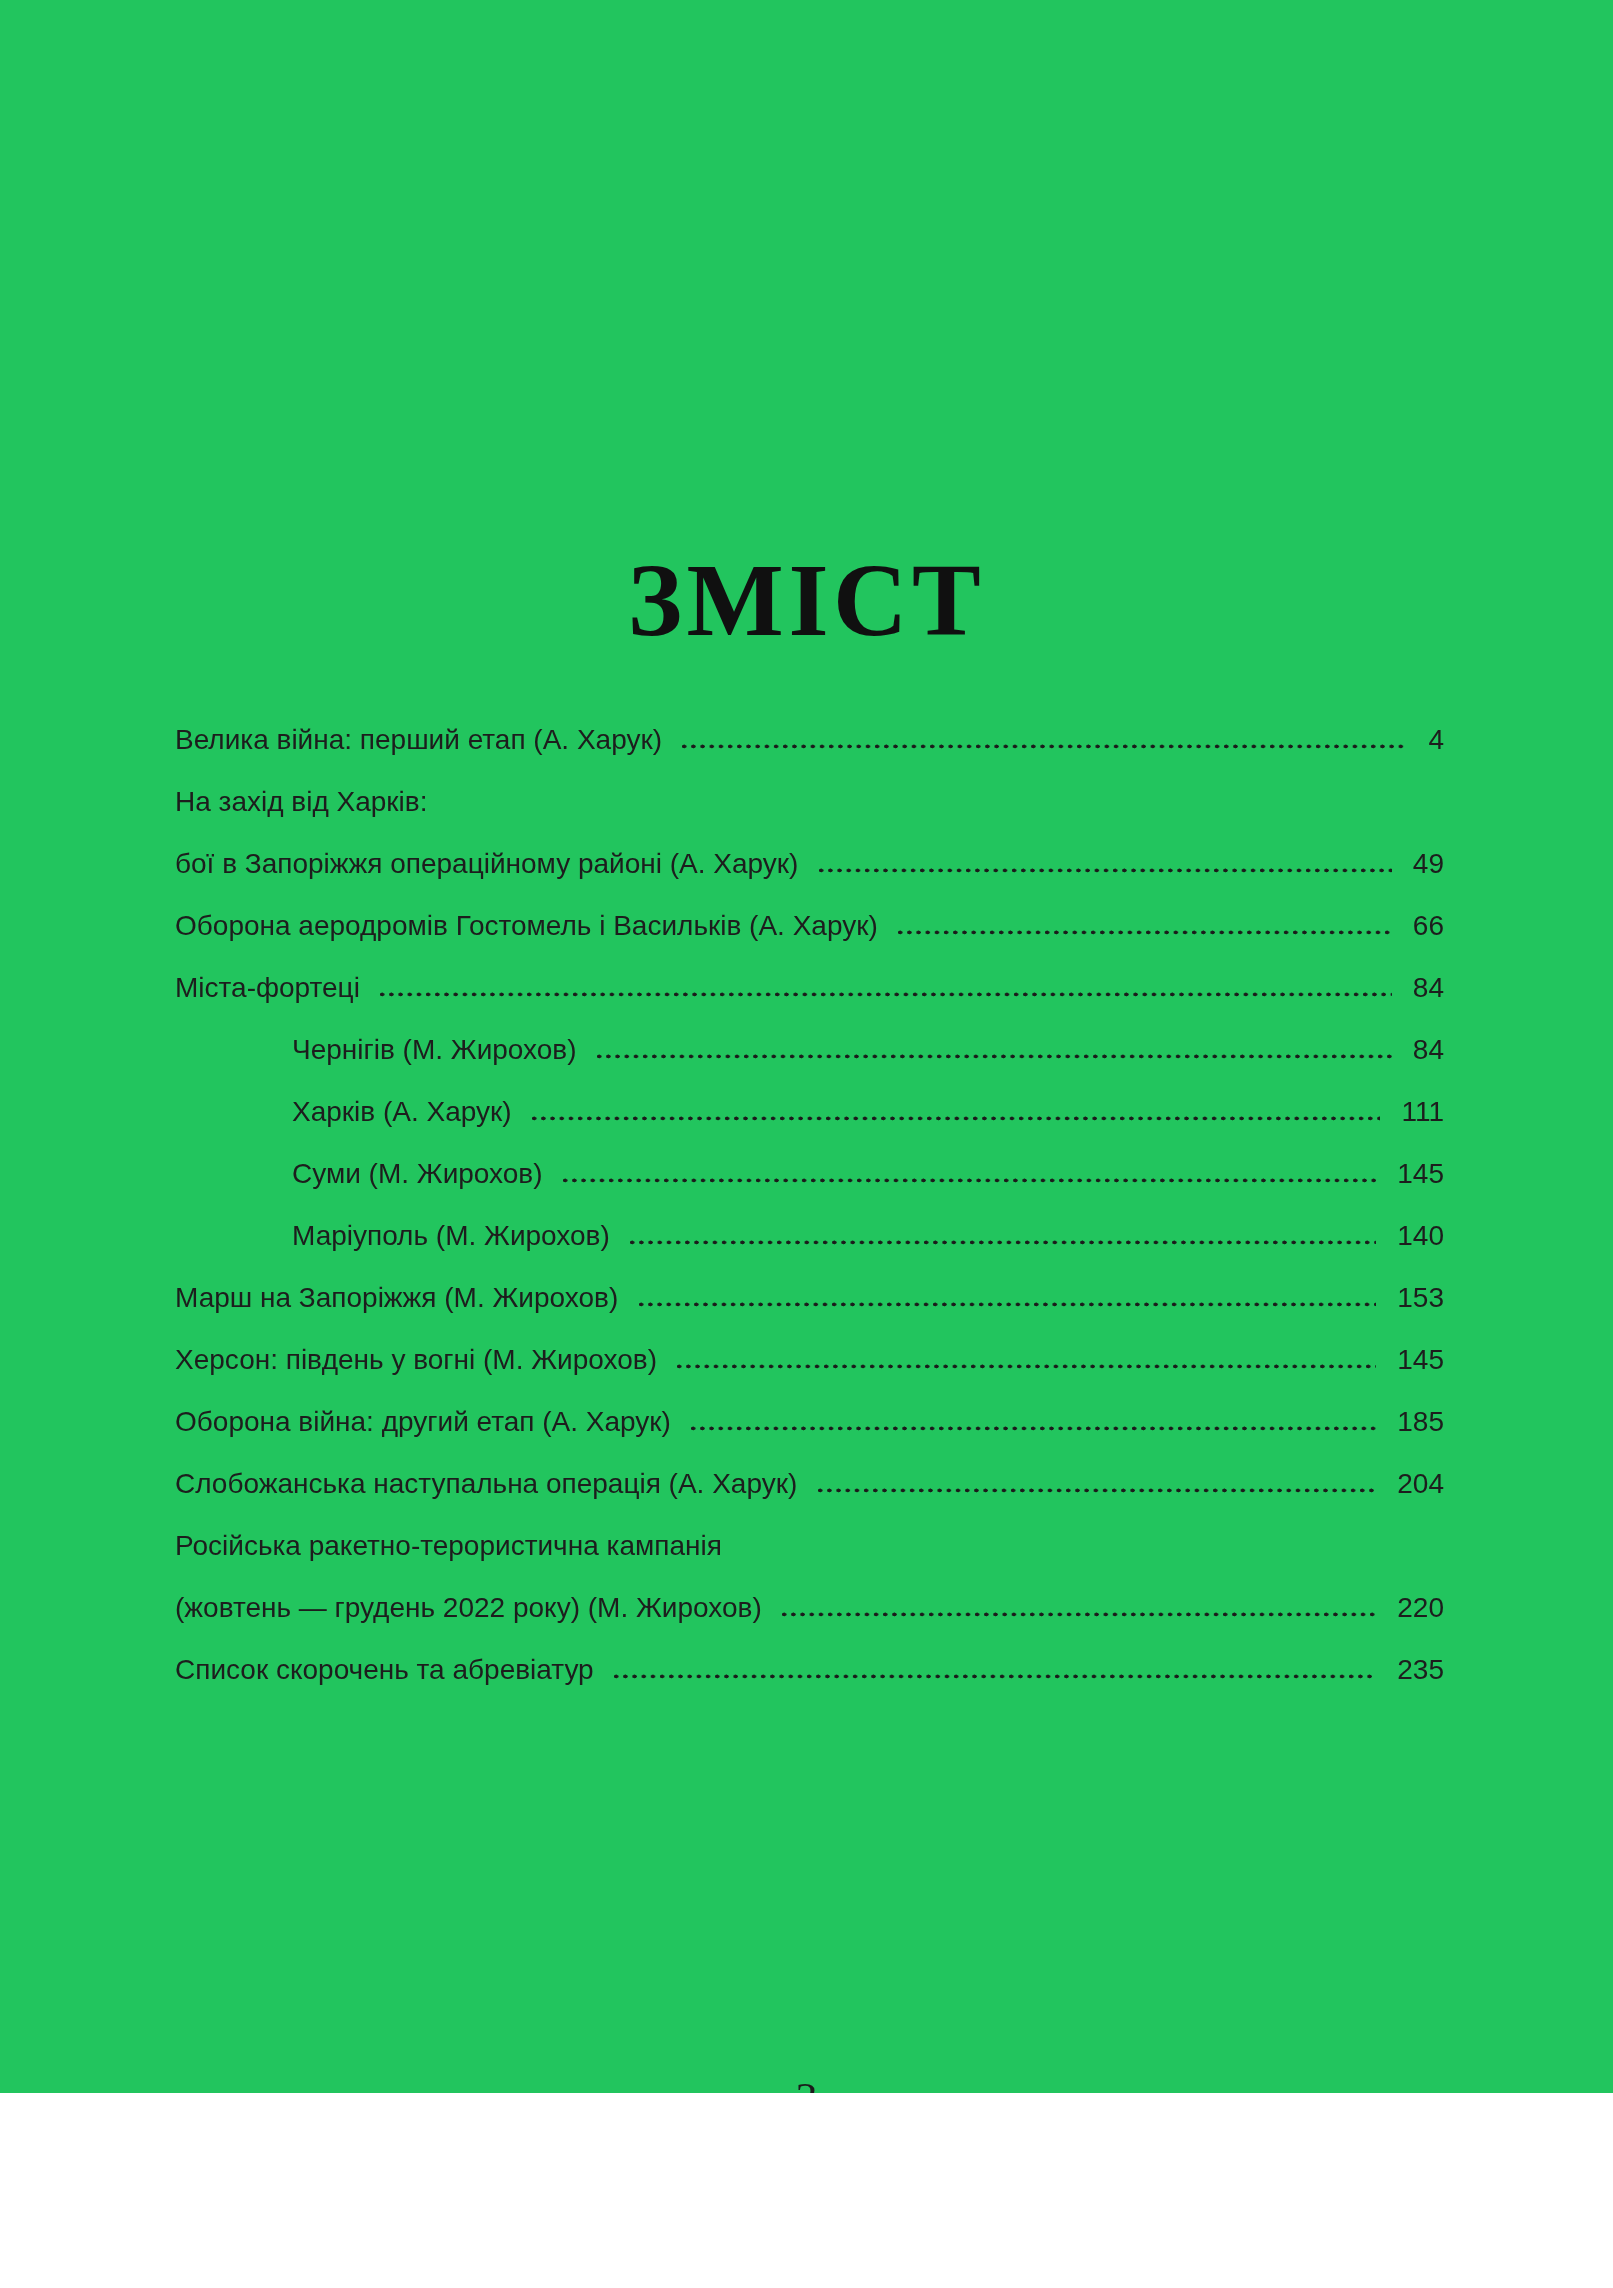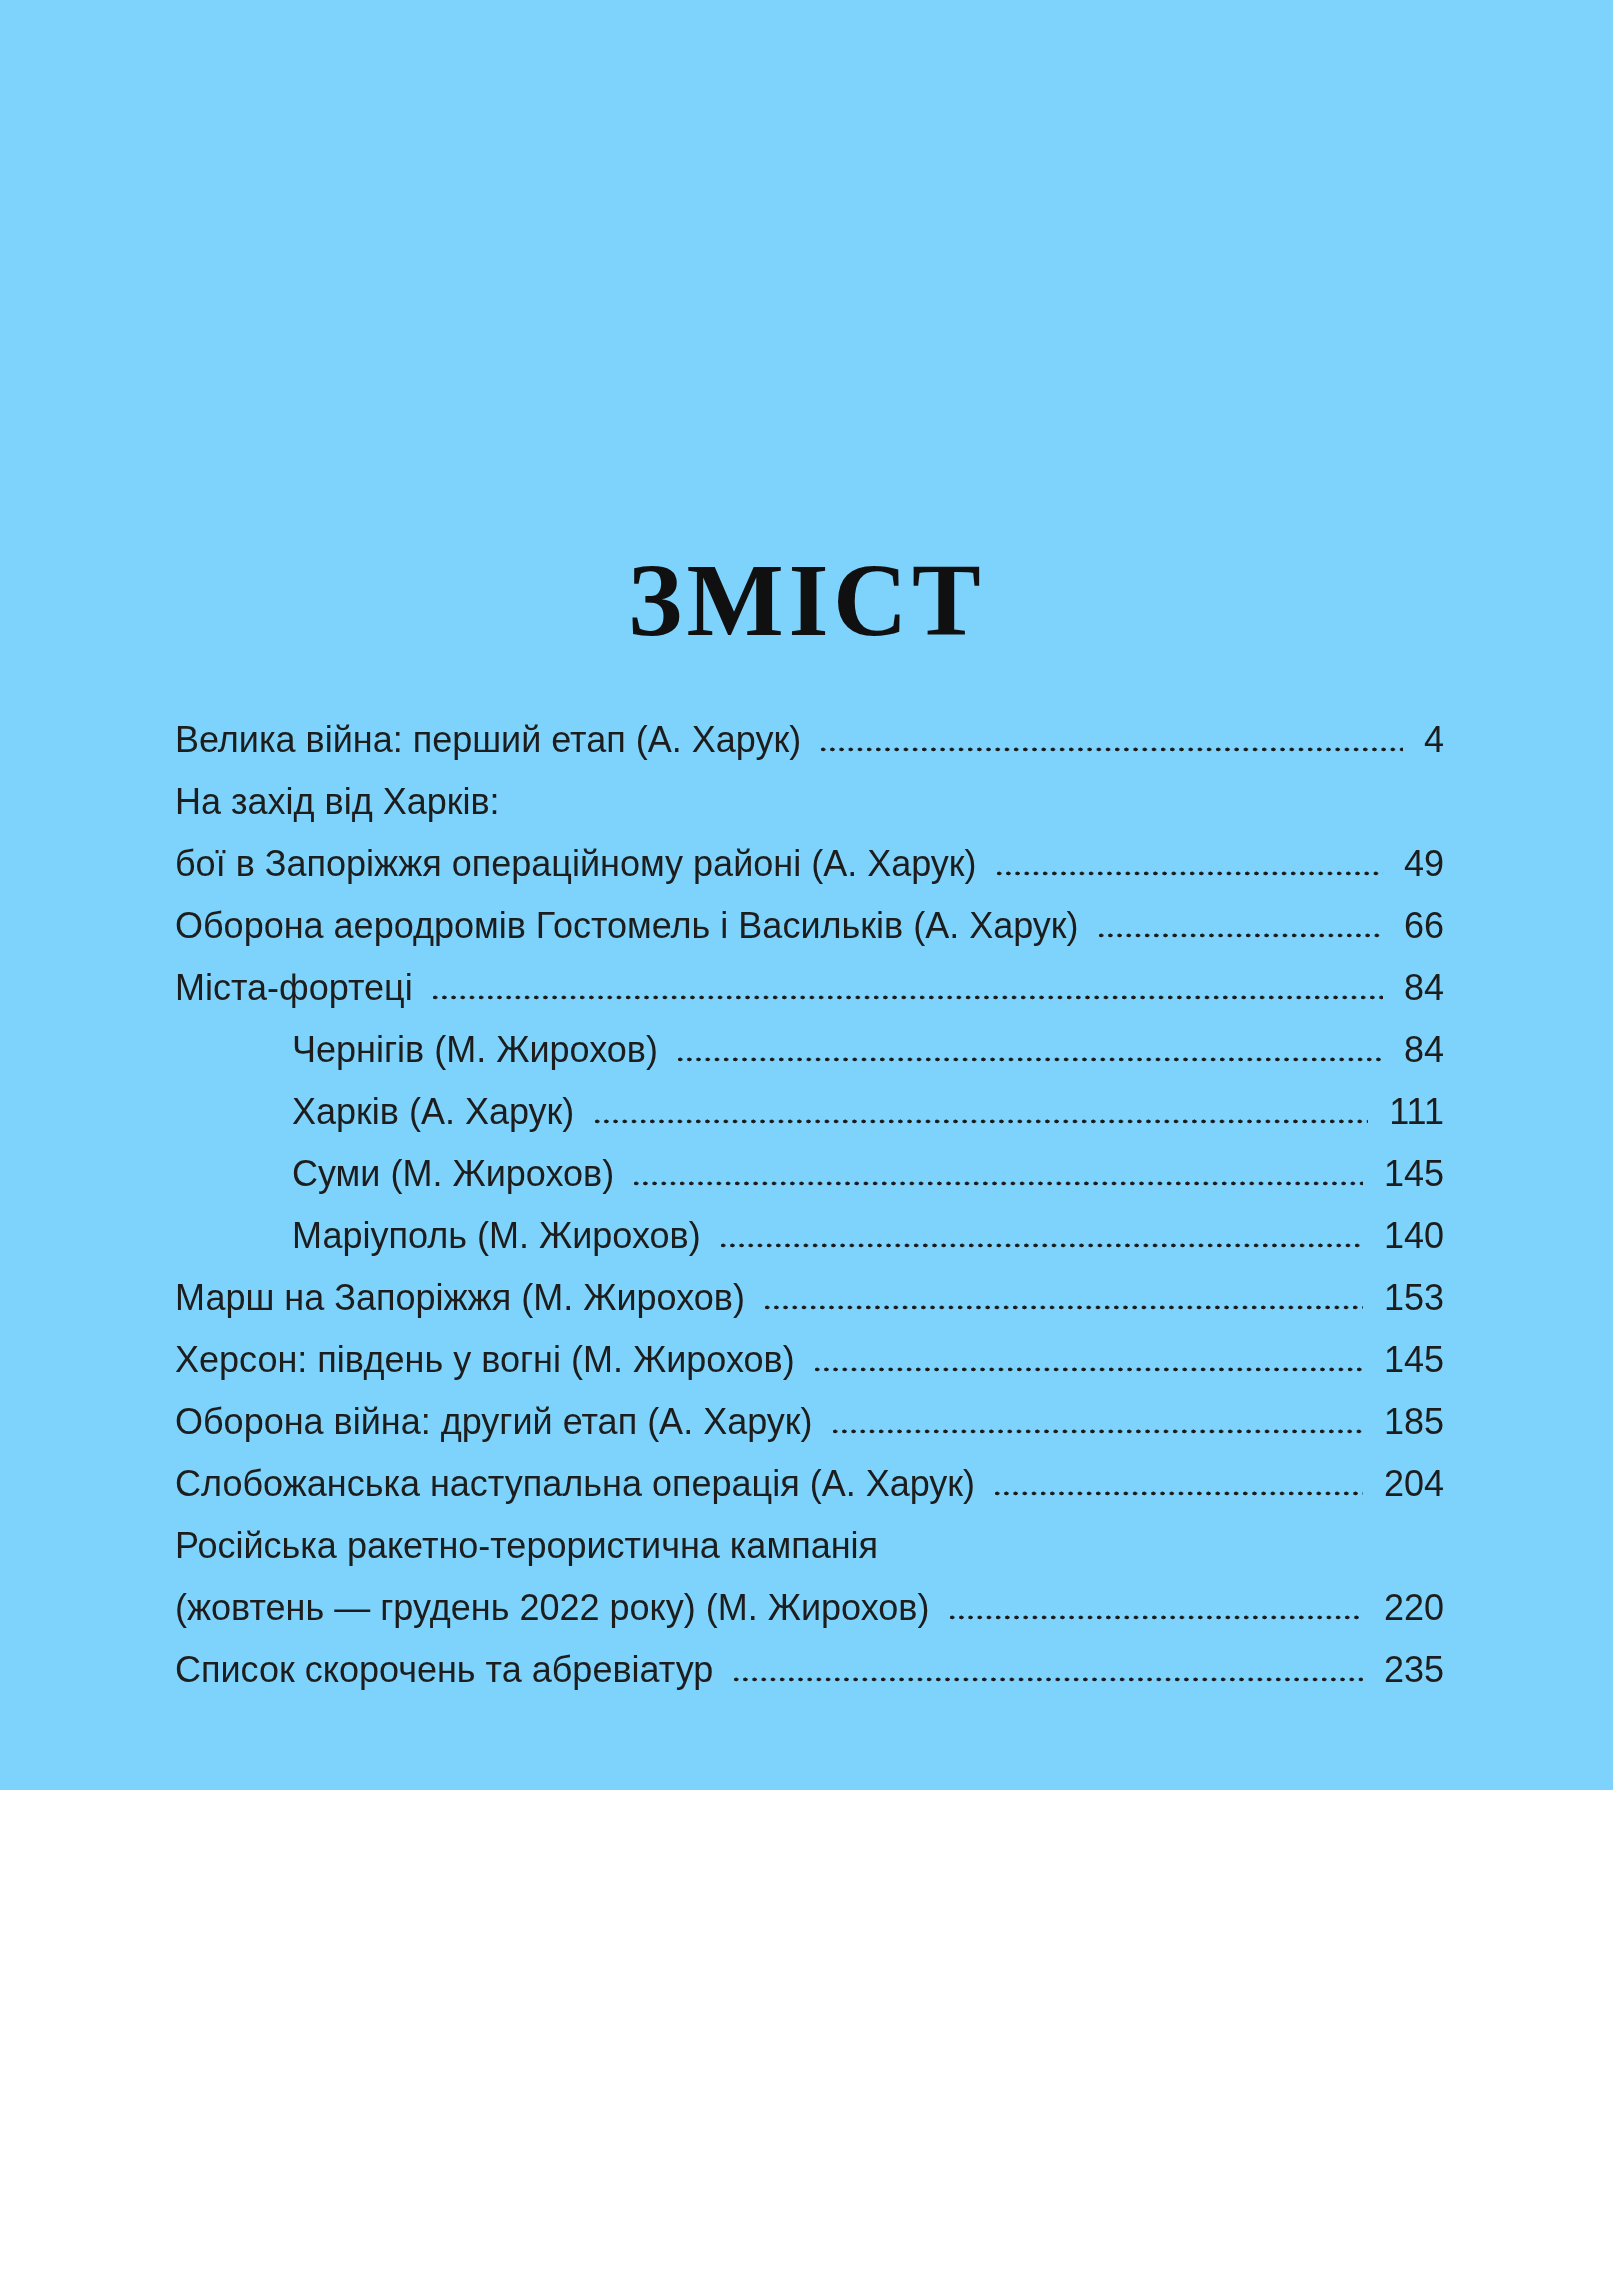--- a/index.html
+++ b/index.html
@@ -3,22 +3,22 @@
 <meta charset="utf-8">
 <style>
   html, body {
     margin: 0;
     padding: 0;
     background: #ffffff;
   }
   .page {
     position: relative;
     width: 1613px;
-    height: 1790px;
-    background: #7dd3fc;
+    height: 2093px;
+    background: #22c55e;
     overflow: hidden;
     font-family: "Liberation Sans", sans-serif;
     color: #1d1d1d;
   }
   .doc-title {
     position: absolute;
     top: 549px;
     left: 0;
     width: 100%;
     text-align: center;
@@ -32,21 +32,21 @@
   .toc-list {
     position: absolute;
     top: 709px;
     left: 175px;
     right: 169px;
   }
   .toc-row {
     display: flex;
     align-items: baseline;
     height: 62px;
-    font-size: 36px;
+    font-size: 28px;
     line-height: 62px;
     white-space: nowrap;
     gap: 12px;
   }
   .toc-row.indent {
     padding-left: 117px;
   }
   .toc-text {
     flex: 0 1 auto;
     overflow: hidden;

